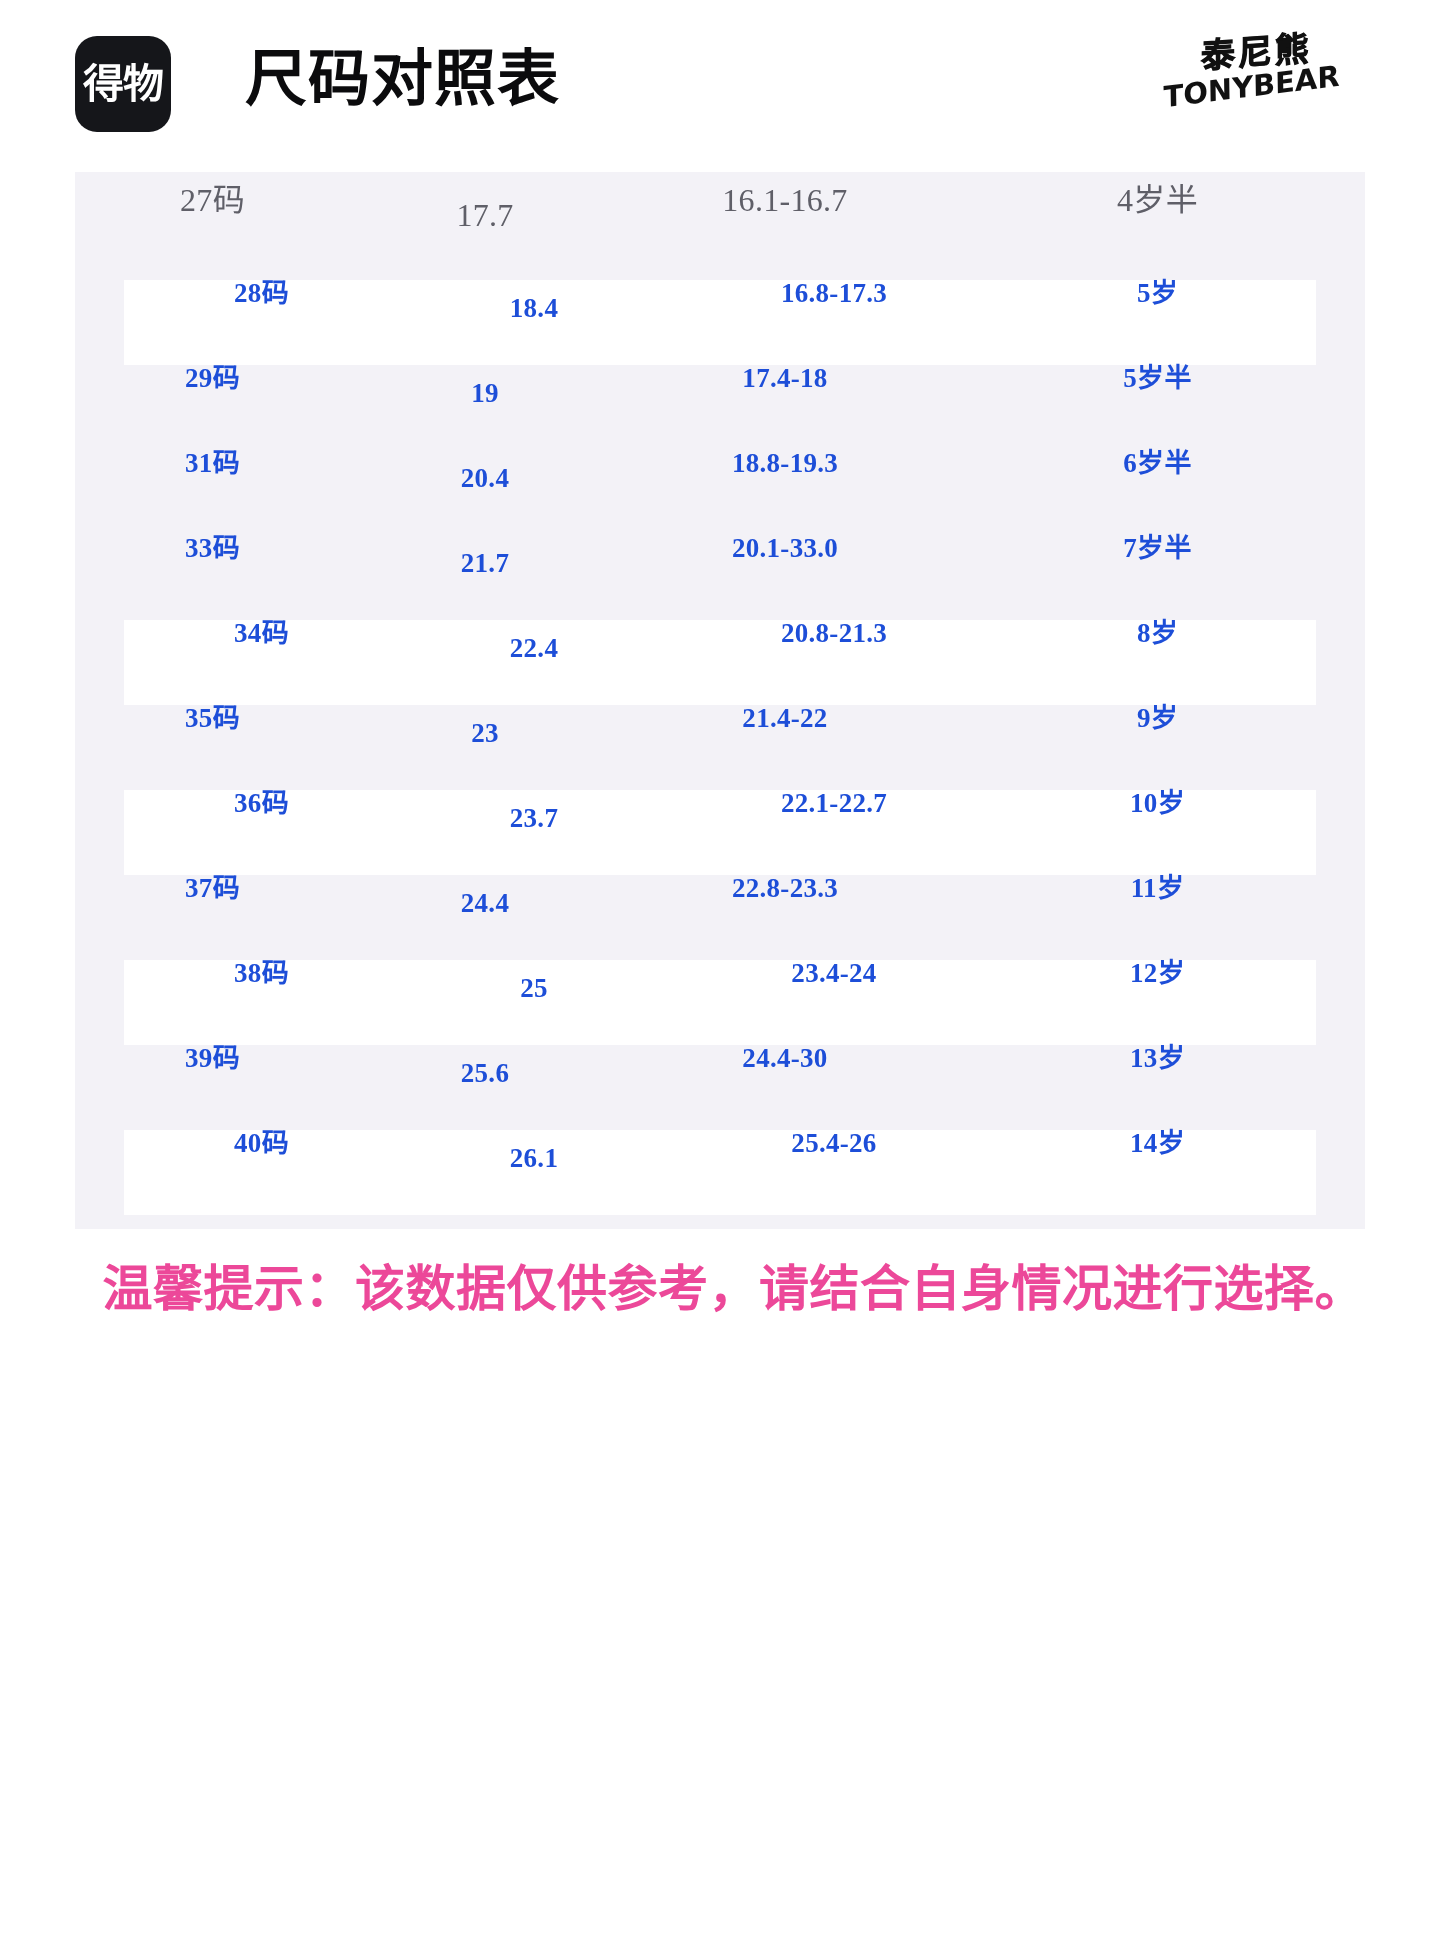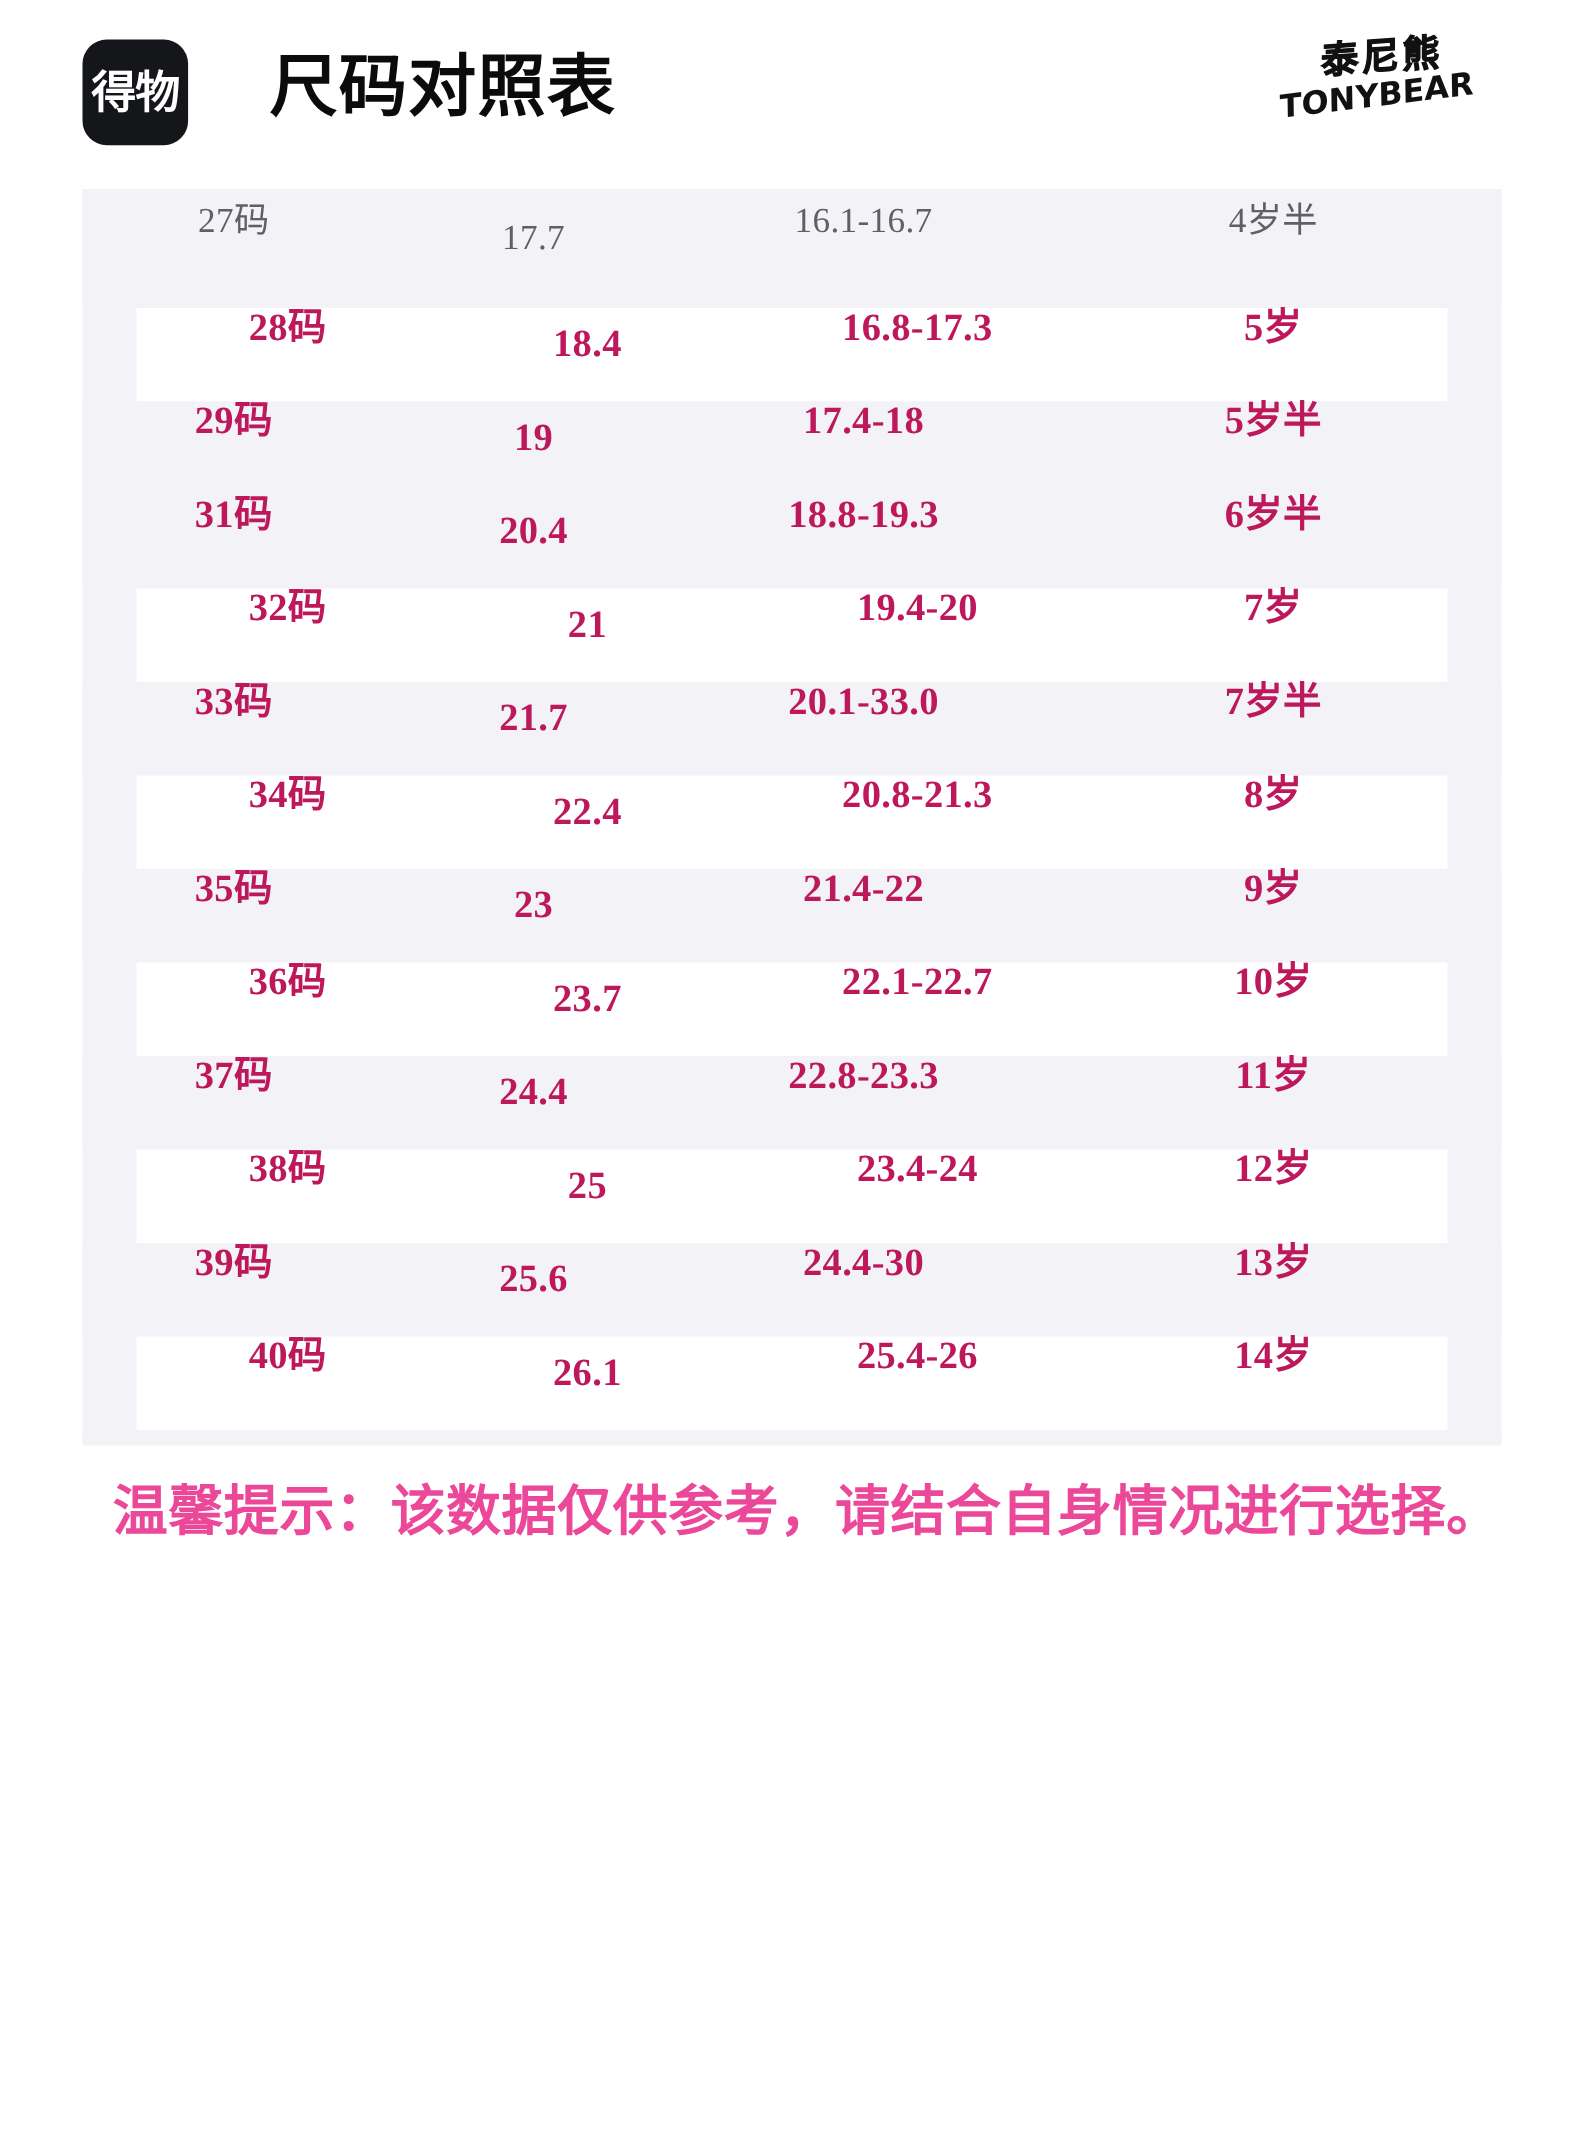--- a/index.html
+++ b/index.html
@@ -115,23 +115,23 @@
     background: #f3f2f7;
   }
   .row.plain {
     background: #ffffff;
     width: 1192px;
     margin: 0 auto;
   }
   .row .cell {
     flex: 1 1 0;
     text-align: center;
-    font-size: 35px;
-    font-weight: 700;
-    color: #be185d;
+    font-size: 27px;
+    font-weight: 700;
+    color: #1d4ed8;
     line-height: 1;
     letter-spacing: 0.3px;
   }
   .row.head .cell {
     font-weight: 400;
     color: #5f5f68;
     font-size: 32px;
   }
   .row.head {
     height: 96px;
@@ -193,26 +193,20 @@
           <div class="cell c2">19</div>
           <div class="cell c3">17.4-18</div>
           <div class="cell c4">5岁半</div>
         </div>
         <div class="row shade">
           <div class="cell c1">31码</div>
           <div class="cell c2">20.4</div>
           <div class="cell c3">18.8-19.3</div>
           <div class="cell c4">6岁半</div>
         </div>
-        <div class="row plain">
-          <div class="cell c1">32码</div>
-          <div class="cell c2">21</div>
-          <div class="cell c3">19.4-20</div>
-          <div class="cell c4">7岁</div>
-        </div>
         <div class="row shade">
           <div class="cell c1">33码</div>
           <div class="cell c2">21.7</div>
           <div class="cell c3">20.1-33.0</div>
           <div class="cell c4">7岁半</div>
         </div>
         <div class="row plain">
           <div class="cell c1">34码</div>
           <div class="cell c2">22.4</div>
           <div class="cell c3">20.8-21.3</div>

